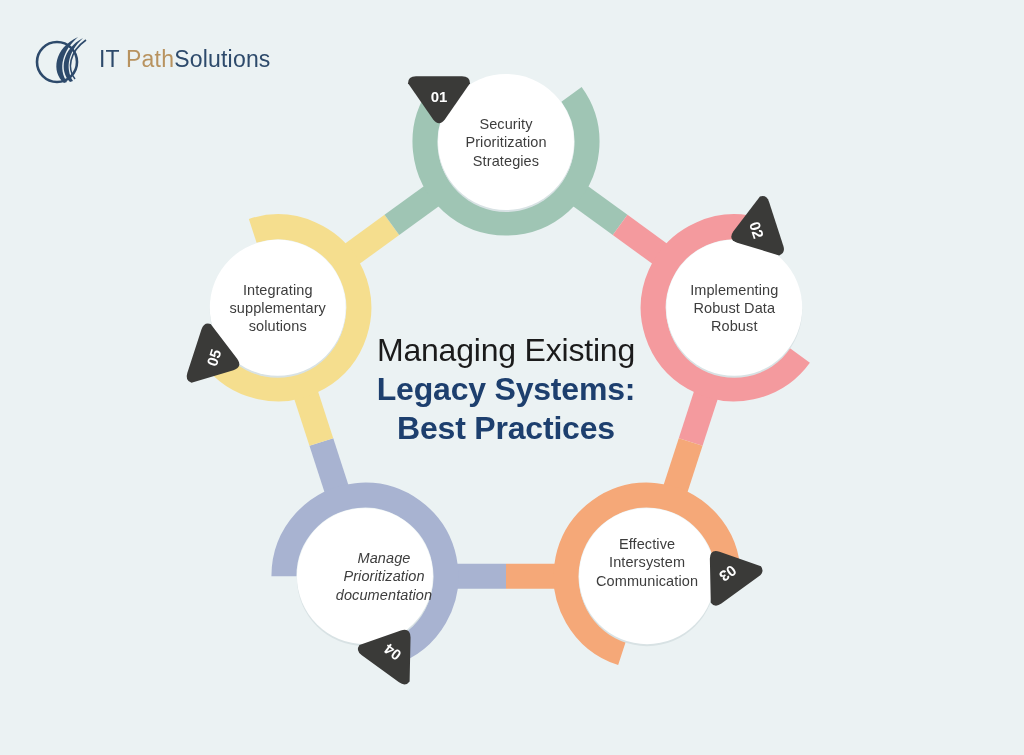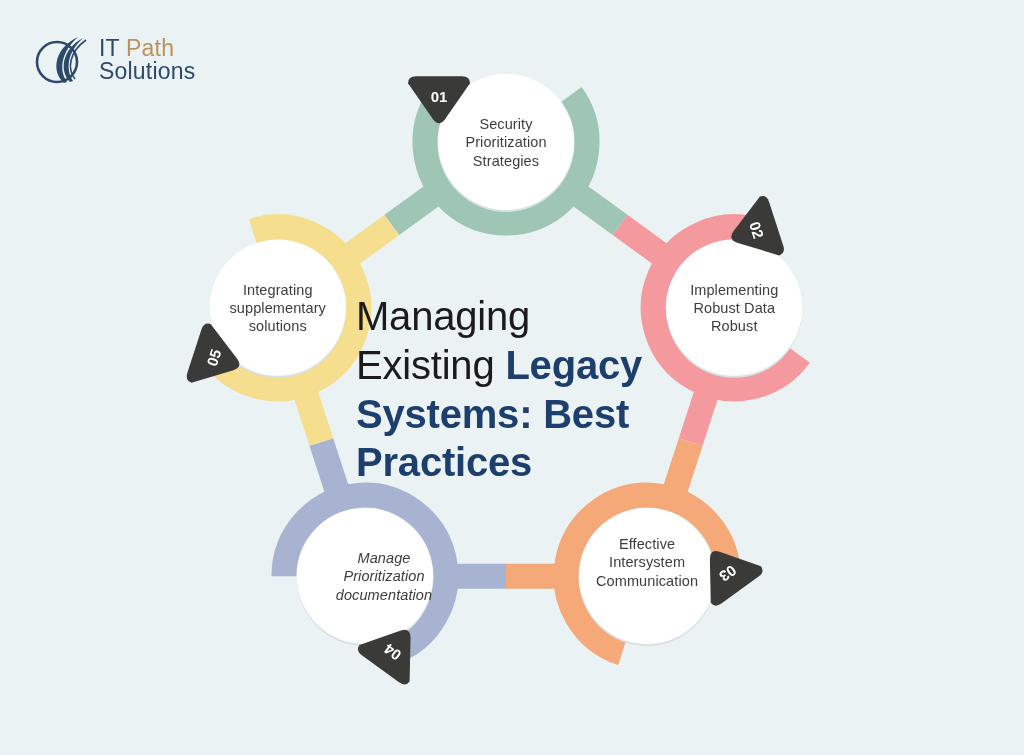--- a/index.html
+++ b/index.html
@@ -8,21 +8,21 @@
     background:#ebf2f3;
     font-family:"Liberation Sans", sans-serif;
     overflow:hidden;
     position:relative;
   }
   #stage{position:absolute;inset:0;}
 
   
   #logo{position:absolute;left:34px;top:32px;display:flex;align-items:center;gap:9px;}
   #logo .mark{width:56px;height:56px;flex:none;}
-  #logo .words{display:flex;flex-direction:column;line-height:1.02;justify-content:flex-end;}
+  #logo .words{display:flex;line-height:1.02;justify-content:flex-end;}
   #logo .l1{font-size:23px;letter-spacing:.2px;}
   #logo .l2{font-size:23px;letter-spacing:.2px;color:#2d4a6b;}
   .w-it{color:#2d4a6b;}
   .w-path{color:#b8935f;}
 
   
   #diagram{position:absolute;left:0;top:0;width:924px;height:755px;}
   svg{display:block;}
 
   
@@ -37,22 +37,22 @@
     transform:translate(-50%,-50%);
     pointer-events:none;
   }
 
   
   #center-title{
     position:absolute;
     left:506px;top:390px;
     transform:translate(-50%,-50%);
     width:300px;
-    text-align:left;
-    font-size:40px;
+    text-align:center;
+    font-size:32px;
     line-height:1.22;
     letter-spacing:-.2px;
   }
   #center-title .plain{color:#1b1b1b;font-weight:400;}
   #center-title .accent{color:#1d3f6e;font-weight:700;}
 </style>
 </head>
 <body>
 
 <div id="stage">

